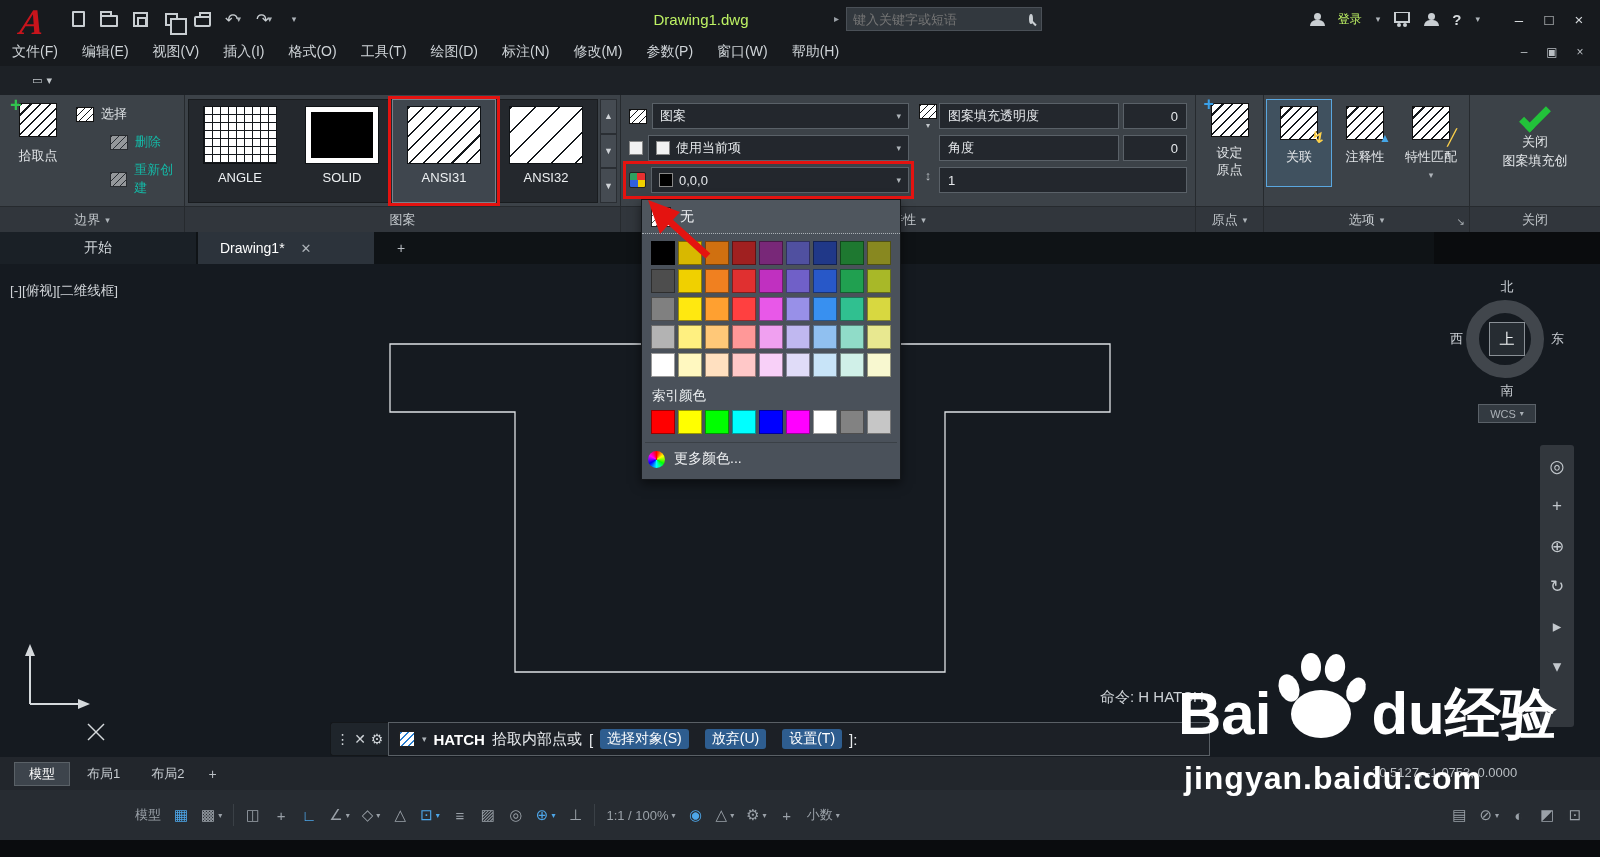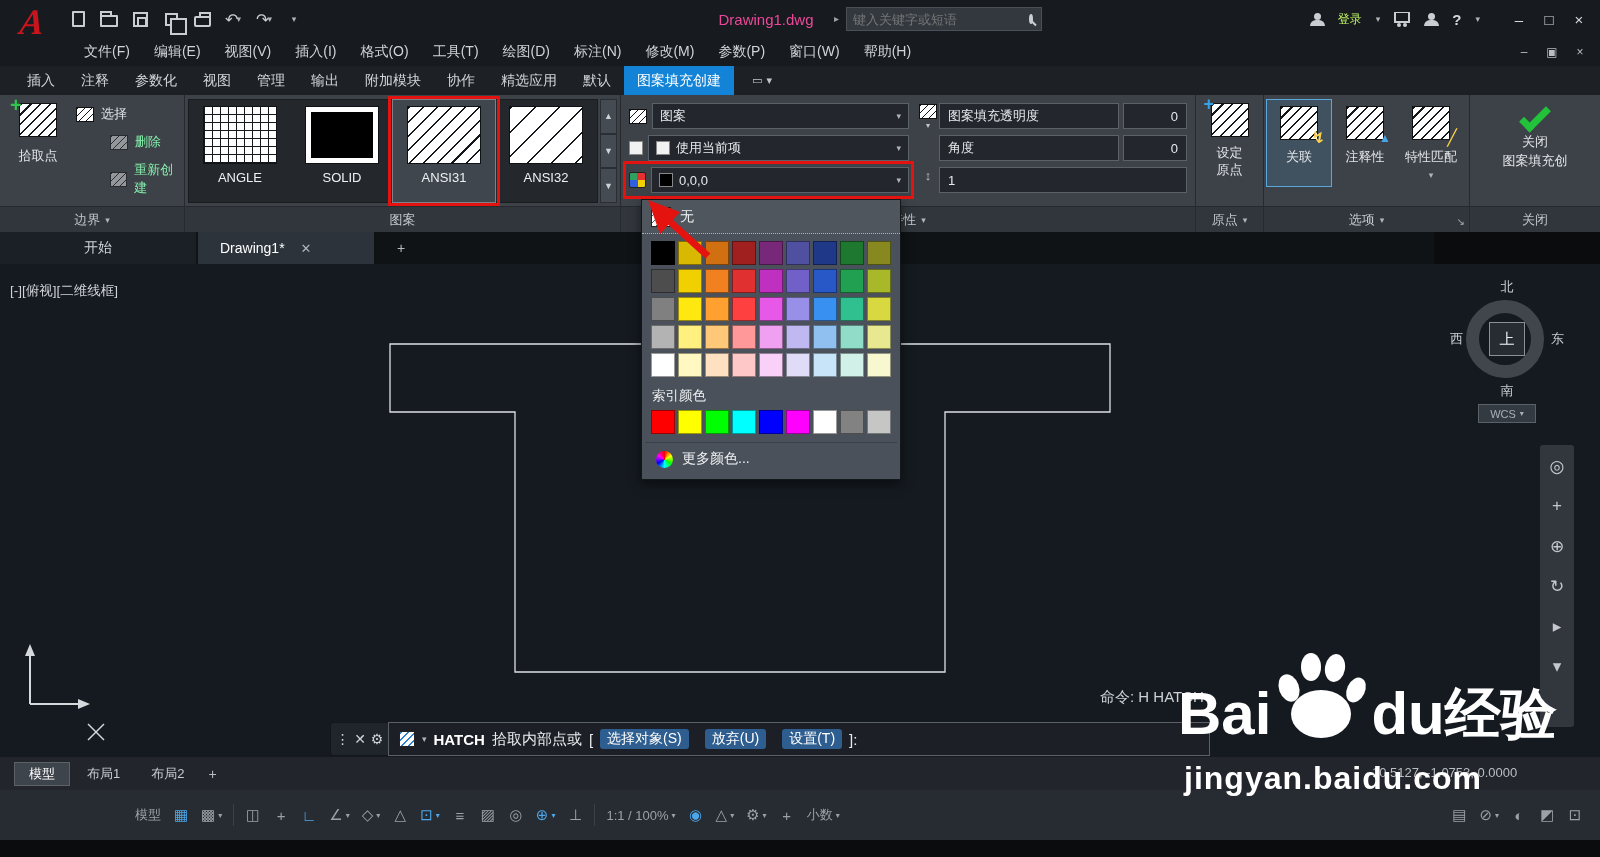--- a/index.html
+++ b/index.html
@@ -16,43 +16,43 @@
   .i-doc{width:13px;height:16px;border:2px solid #c9ced2;border-radius:1px;}
   .i-folder{width:18px;height:12px;border:2px solid #c9ced2;border-radius:1px;position:relative;margin-top:4px;}
   .i-folder::before{content:'';position:absolute;top:-6px;left:-2px;width:8px;height:4px;border:2px solid #c9ced2;border-bottom:none;}
   .i-save{width:15px;height:15px;border:2px solid #c9ced2;position:relative;}
   .i-save::after{content:'';position:absolute;left:2px;bottom:0;width:6px;height:6px;border:2px solid #c9ced2;border-bottom:none;}
   .i-print{width:17px;height:11px;border:2px solid #c9ced2;border-radius:2px;position:relative;margin-top:5px;}
   .i-print::before{content:'';position:absolute;top:-6px;left:3px;width:8px;height:4px;border:2px solid #c9ced2;border-bottom:none;}
   .i-sheets{width:13px;height:13px;border:2px solid #c9ced2;position:relative;}
   .i-sheets::after{content:'';position:absolute;left:3px;top:3px;width:13px;height:13px;border:2px solid #c9ced2;background:#171a1e;}
   .qa-caret{font-size:9px;color:#aeb4b9;margin-left:-2px;}
-  .title{position:absolute;left:656px;top:0;width:220px;height:38px;display:flex;align-items:center;justify-content:center;
-         font-size:15px;color:#ec4899;}
+  .title{position:absolute;left:591px;top:0;width:220px;height:38px;display:flex;align-items:center;justify-content:center;
+         font-size:15px;color:#bef264;}
   .title-arrow{position:absolute;left:834px;top:13px;font-size:10px;color:#9aa0a6;}
   .search{position:absolute;left:846px;top:7px;width:196px;height:24px;background:#32383e;border:1px solid #4a5057;
           display:flex;align-items:center;padding:0 6px;}
   .search input{flex:1;background:transparent;border:none;outline:none;color:#9aa1a7;font-size:13px;font-family:inherit;}
   .i-mag{width:10px;height:10px;border:2px solid #c9ced2;border-radius:50%;position:relative;margin-right:2px;}
   .i-mag::after{content:'';position:absolute;width:7px;height:2px;background:#c9ced2;transform:rotate(45deg);right:-6px;bottom:-2px;}
   .tb-right{position:absolute;right:0;top:0;height:38px;display:flex;align-items:center;gap:14px;padding-right:6px;}
   .i-user{width:14px;height:13px;position:relative;}
   .i-user::before{content:'';position:absolute;left:4px;top:0;width:7px;height:7px;border-radius:50%;background:#c9ced2;}
   .i-user::after{content:'';position:absolute;left:0;bottom:0;width:15px;height:6px;border-radius:7px 7px 0 0;background:#c9ced2;}
   .login-lbl{font-size:12px;color:#bef264;text-align:right;}
   .i-cart{width:16px;height:11px;border:2px solid #c9ced2;border-top-width:1px;position:relative;margin-top:-3px;}
   .i-cart::before{content:'';position:absolute;left:1px;bottom:-6px;width:4px;height:4px;border-radius:50%;background:#c9ced2;}
   .i-cart::after{content:'';position:absolute;right:1px;bottom:-6px;width:4px;height:4px;border-radius:50%;background:#c9ced2;}
   .i-help{font-size:15px;font-weight:bold;color:#d6dadd;}
   .small-caret{font-size:9px;color:#aeb4b9;}
   .winbtns{display:flex;align-items:center;margin-left:10px;}
   .win-btn{width:30px;height:30px;display:flex;align-items:center;justify-content:center;color:#d6dadd;font-size:15px;}
 
   
-  .menubar{position:absolute;left:0;top:38px;width:1600px;height:28px;background:#171a1e;display:flex;align-items:center;padding-left:72px;}
+  .menubar{position:absolute;left:0;top:38px;width:1600px;height:28px;background:#171a1e;display:flex;align-items:center;}
   .menu-item{padding:0 12px;font-size:14px;color:#cfd4d8;height:28px;display:flex;align-items:center;}
   .menu-winbtns{position:absolute;right:8px;top:38px;height:28px;display:flex;gap:4px;align-items:center;}
   .mwb{width:24px;height:20px;display:flex;align-items:center;justify-content:center;color:#b9bec3;font-size:12px;}
 
   
   .ribbontabs{position:absolute;left:0;top:66px;width:1600px;height:29px;background:#1d2126;display:flex;align-items:stretch;padding-left:14px;}
   .rtab{padding:0 13px;font-size:14px;color:#d2d6da;display:flex;align-items:center;}
   .rtab.active{background:#1283d6;color:#fff;}
   .ribbon-toggle{margin-left:8px;display:flex;align-items:center;gap:4px;color:#c2c7cb;font-size:11px;padding:0 10px;}
 
@@ -68,21 +68,21 @@
   .hatch-lg{width:38px;height:34px;position:relative;}
   .hatch-xs{width:18px;height:15px;background-image:repeating-linear-gradient(135deg,#14181c 0 1px,transparent 1px 5px);}
   .ov{position:absolute;font-weight:bold;}
 
   
   .pick-btn{position:absolute;left:8px;top:8px;width:60px;display:flex;flex-direction:column;align-items:center;gap:10px;}
   .pick-btn .plus{left:-10px;top:-10px;color:#31c44e;font-size:20px;}
   .pick-lbl{font-size:13px;color:#e2e5e8;}
   .bnd-col{position:absolute;left:76px;top:10px;display:flex;flex-direction:column;gap:10px;}
   .bnd-row{display:flex;align-items:center;gap:7px;font-size:13px;color:#dfe3e6;}
-  .bnd-row.disabled{color:#86efac;padding-left:34px;}
+  .bnd-row.disabled{color:#14b8a6;padding-left:34px;}
   .bnd-row.disabled .hatch-xs{opacity:.45;}
 
   
   .gallery{position:absolute;left:3px;top:4px;width:410px;height:104px;background:#24282d;border:1px solid #191c1f;display:flex;}
   .tile{width:102px;height:102px;display:flex;flex-direction:column;align-items:center;padding-top:6px;gap:6px;}
   .tile.selected{background:#3f464e;outline:1px solid #7a828c;}
   .sw{width:74px;height:58px;background:#fff;border:1px solid #101316;}
   .p-solid{background:#000;box-shadow:inset 0 0 0 5px #fff;}
   .p-angle{background-image:repeating-linear-gradient(0deg,#14181c 0 1px,transparent 1px 8px),repeating-linear-gradient(90deg,#14181c 0 1px,transparent 1px 8px);}
   .p-ansi31{background-image:repeating-linear-gradient(135deg,#14181c 0 1.5px,transparent 1.5px 10px);}
@@ -180,21 +180,21 @@
   .colordrop{position:absolute;left:641px;top:199px;width:260px;background:#4a515a;border:1px solid #14171a;z-index:40;
              box-shadow:0 4px 10px rgba(0,0,0,.5);padding-bottom:4px;}
   .none-row{height:34px;background:#4f565e;border-bottom:1px dotted #aab0b6;display:flex;align-items:center;gap:9px;padding-left:9px;font-size:14px;color:#f0f2f4;}
   .none-sw{width:20px;height:20px;background:#fff;background-image:repeating-linear-gradient(135deg,#555 0 1px,transparent 1px 5px);border:1px solid #222;}
   .pal{padding:7px 9px 3px;display:flex;flex-direction:column;gap:4px;}
   .pal-row{display:flex;gap:3px;}
   .pal-sw{width:24px;height:24px;border:1px solid rgba(0,0,0,.4);}
   .idx-label{font-size:13.5px;color:#eef1f3;margin:7px 0 5px 10px;}
   .idx-row{display:flex;gap:3px;padding:0 9px;}
   .drop-sep{height:1px;background:#3a4046;margin:8px 3px 0;}
-  .more-row{height:32px;display:flex;align-items:center;gap:9px;padding-left:14px;font-size:14px;color:#f0f2f4;}
+  .more-row{height:32px;display:flex;align-items:center;gap:9px;padding-left:6px;font-size:14px;color:#f0f2f4;}
   .wheel{width:17px;height:17px;border-radius:50%;background:conic-gradient(#f00,#ff0,#0f0,#0ff,#00f,#f0f,#f00);}
 
   
   .red-box1{position:absolute;left:388px;top:96px;width:112px;height:110px;border:3px solid #e41310;z-index:45;}
   .red-box2{position:absolute;left:623px;top:161px;width:291px;height:38px;border:3px solid #e41310;z-index:45;}
   .red-arrow{position:absolute;left:636px;top:196px;z-index:46;}
 
   
   .wm{position:absolute;left:1178px;top:652px;z-index:60;color:#fff;}
   .wm-row{display:flex;align-items:flex-end;}
@@ -273,33 +273,20 @@
       <div class="menu-item">窗口(W)</div>
       <div class="menu-item">帮助(H)</div>
     </div>
   <div class="menu-winbtns">
     <span class="mwb">–</span>
     <span class="mwb">▣</span>
     <span class="mwb">×</span>
   </div>
 
   <div class="ribbontabs">
-    <div style="display:flex">
-        <div class="rtab">插入</div>
-        <div class="rtab">注释</div>
-        <div class="rtab">参数化</div>
-        <div class="rtab">视图</div>
-        <div class="rtab">管理</div>
-        <div class="rtab">输出</div>
-        <div class="rtab">附加模块</div>
-        <div class="rtab">协作</div>
-        <div class="rtab">精选应用</div>
-        <div class="rtab">默认</div>
-        <div class="rtab active">图案填充创建</div>
-      </div>
     <div class="ribbon-toggle">
       <span>▭</span>
       <span>▾</span>
     </div>
   </div>
 
   <div class="ribbon">
 
     <div class="panel" style="left:0;width:185px;">
       <div class="pick-btn">

